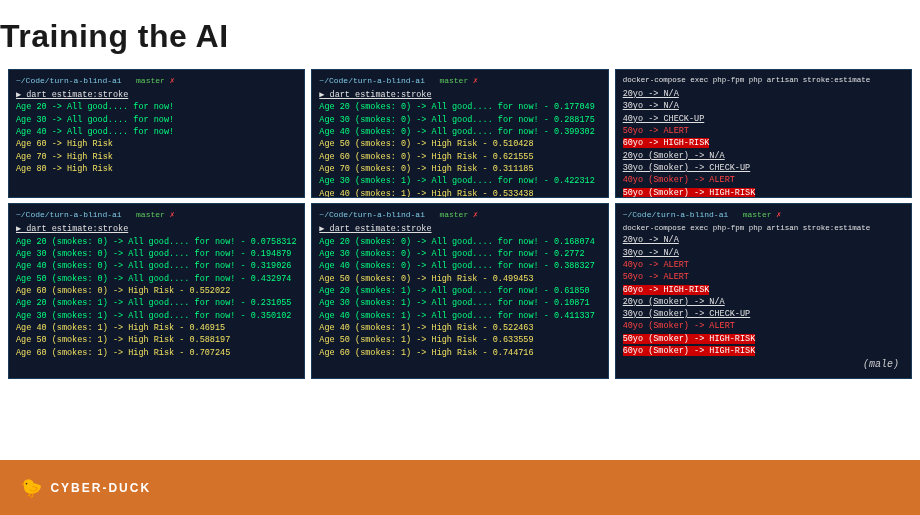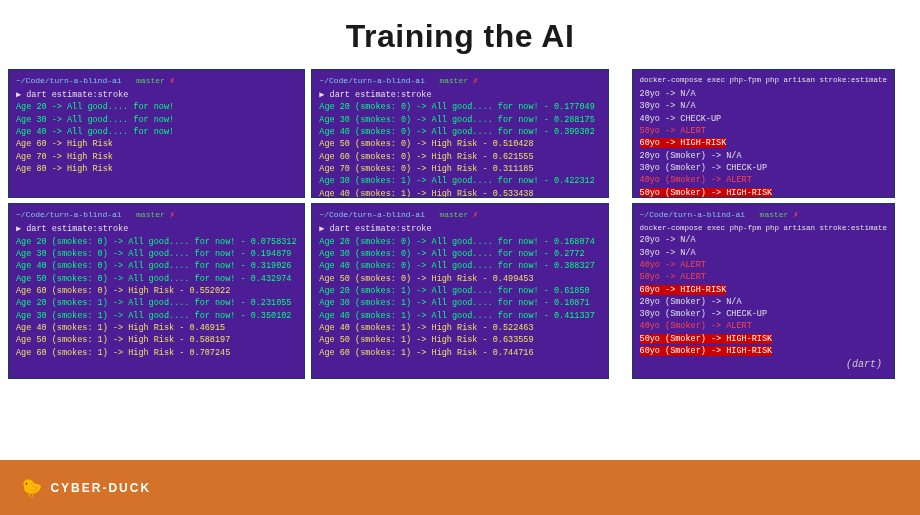--- a/index.html
+++ b/index.html
@@ -5,57 +5,56 @@
     * { margin: 0; padding: 0; box-sizing: border-box; }
     body {
       width: 920px;
       height: 515px;
       background: #ffffff;
       font-family: Arial, sans-serif;
       overflow: hidden;
     }
 
     .page-title {
-      text-align: center;
       padding: 18px 0 14px 0;
       font-size: 32px;
       font-weight: 700;
       color: #1a1a1a;
       letter-spacing: 0.5px;
     }
 
     .terminals-row {
       display: flex;
       gap: 6px;
       padding: 0 8px;
       height: 310px;
     }
 
     .terminal {
-      background: #4c1d95;
+      background: #0f172a;
       border: 1px solid #1a3a5a;
       flex: 1;
       font-family: 'Courier New', Courier, monospace;
       font-size: 8.5px;
       padding: 6px 7px;
       overflow: hidden;
       position: relative;
     }
 
     .terminal-header {
       color: #00bfff;
       font-size: 8px;
       margin-bottom: 4px;
     }
 
     .terminal-header .path { color: #7ec8e3; }
     .terminal-header .branch { color: #ff4444; }
 
     .t-line { line-height: 1.45; display: block; white-space: pre; }
-    .t-white { color: #e0e0e0; }
+    .t-white { color: #e0e0e0; text-decoration: underline; }
     .t-green { color: #00ff7f; }
     .t-yellow { color: #f0e060; }
     .t-red-bg { background: #cc0000; color: #ffffff; display: inline; }
     .t-red { color: #ff4444; }
 
     .footer {
       position: absolute;
       bottom: 0;
       left: 0;
       width: 920px;
@@ -176,21 +175,21 @@
       <span class="t-line t-yellow">Age 50 (smokes: 0) -&gt; High Risk - 0.499453</span>
       <span class="t-line t-green">Age 20 (smokes: 1) -&gt; All good.... for now! - 0.61850</span>
       <span class="t-line t-green">Age 30 (smokes: 1) -&gt; All good.... for now! - 0.10871</span>
       <span class="t-line t-green">Age 40 (smokes: 1) -&gt; All good.... for now! - 0.411337</span>
       <span class="t-line t-yellow">Age 40 (smokes: 1) -&gt; High Risk - 0.522463</span>
       <span class="t-line t-yellow">Age 50 (smokes: 1) -&gt; High Risk - 0.633559</span>
       <span class="t-line t-yellow">Age 60 (smokes: 1) -&gt; High Risk - 0.744716</span>
     </div>
   </div>
 
-  <div style="display:flex; flex-direction:column; flex:1; gap:5px;align-items:center;">
+  <div style="display:flex; flex-direction:column; flex:1; gap:5px;">
 
     <div class="terminal" style="flex:1;">
       <div class="terminal-header" style="font-size:7.5px;">
         <span style="color:#e0e0e0;">docker-compose exec php-fpm php artisan stroke:estimate</span>
       </div>
       <span class="t-line t-white">20yo -&gt; N/A</span>
       <span class="t-line t-white">30yo -&gt; N/A</span>
       <span class="t-line t-white">40yo -&gt; CHECK-UP</span>
       <span class="t-line t-red">50yo -&gt; ALERT</span>
       <span class="t-line"><span class="t-red-bg">60yo -&gt; HIGH-RISK</span></span>
@@ -212,21 +211,21 @@
       <span class="t-line t-white">20yo -&gt; N/A</span>
       <span class="t-line t-white">30yo -&gt; N/A</span>
       <span class="t-line t-red">40yo -&gt; ALERT</span>
       <span class="t-line t-red">50yo -&gt; ALERT</span>
       <span class="t-line"><span class="t-red-bg">60yo -&gt; HIGH-RISK</span></span>
       <span class="t-line t-white">20yo (Smoker) -&gt; N/A</span>
       <span class="t-line t-white">30yo (Smoker) -&gt; CHECK-UP</span>
       <span class="t-line t-red">40yo (Smoker) -&gt; ALERT</span>
       <span class="t-line"><span class="t-red-bg">50yo (Smoker) -&gt; HIGH-RISK</span></span>
       <span class="t-line"><span class="t-red-bg">60yo (Smoker) -&gt; HIGH-RISK</span></span>
-      <span class="male-label">(dart)</span>
+      <span class="male-label">(male)</span>
     </div>
   </div>
 
 </div>
 
 <div class="footer">
   <div class="footer-logo">
     <span class="footer-icon">🐤</span>
     <span class="footer-text">CYBER-DUCK</span>
   </div>

